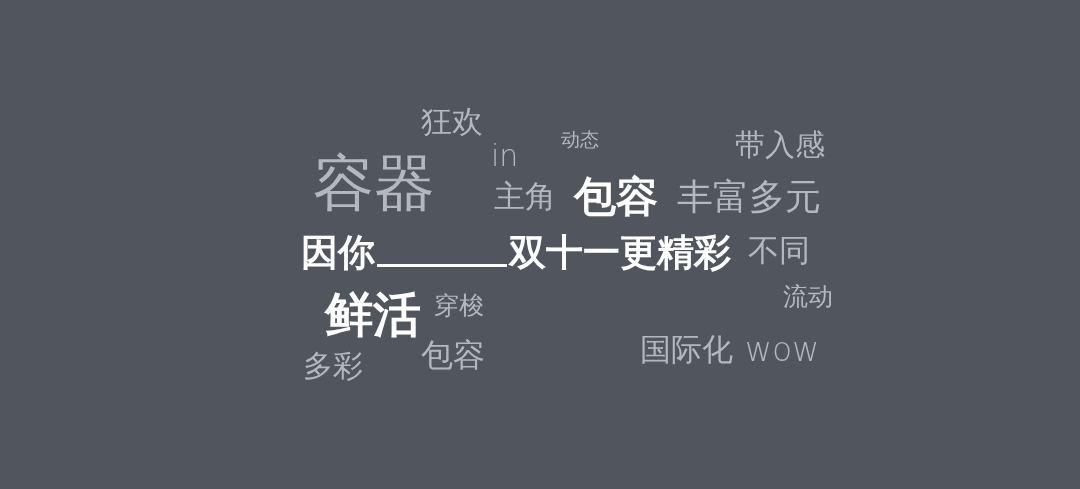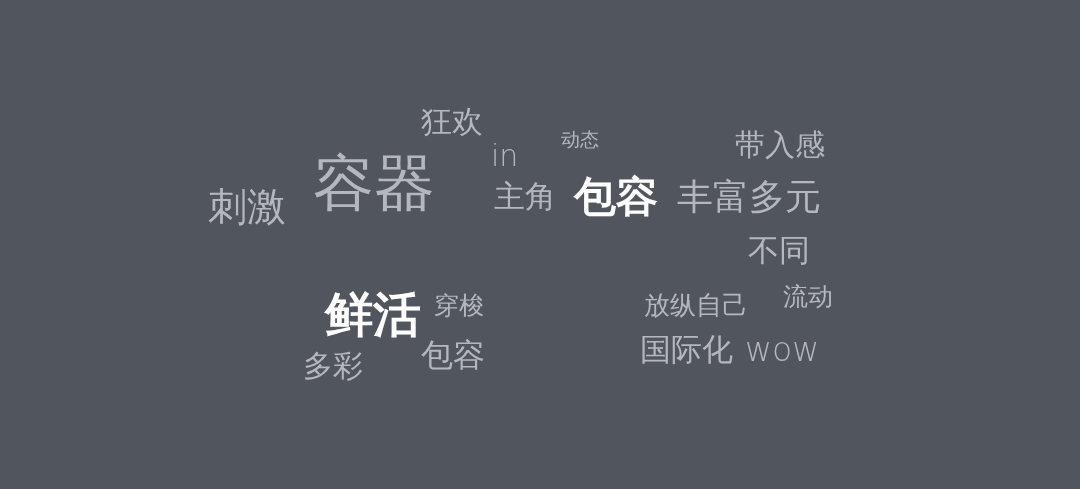--- a/index.html
+++ b/index.html
@@ -48,38 +48,39 @@
   <span class="word w-light" style="left:421px; top:106px; font-size:31px;">狂欢</span>
 
   <span class="word w-light" style="left:491px; top:141px; font-size:30px;">in</span>
 
   <span class="word w-light" style="left:561px; top:130px; font-size:19px;">动态</span>
 
   <span class="word w-light" style="left:735px; top:130px; font-size:30px;">带入感</span>
 
   <span class="word w-light" style="left:313px; top:152px; font-size:61px;">容器</span>
 
-  <span class="word w-light" style="left:208px; top:187px; font-size:39px;">刺激</span>
 
   <span class="word w-light" style="left:494px; top:181px; font-size:31px;text-align:right;">主角</span>
 
   <span class="word w-bold" style="left:574px; top:176px; font-size:42px;">包容</span>
 
   <span class="word w-light" style="left:677px; top:179px; font-size:36px;text-align:center;">丰富多元</span>
 
+  <div class="word w-bold" style="left:301px; top:234px; font-size:37px;">
+    <span>因你</span><span class="blank-line"></span><span>双十一更精彩</span>
+  </div>
 
   <span class="word w-light" style="left:748px; top:235px; font-size:31px;text-align:right;">不同</span>
 
 
   <span class="word w-bold" style="left:325px; top:290px; font-size:48px;">鲜活</span>
 
   <span class="word w-light" style="left:434px; top:293px; font-size:25px;">穿梭</span>
 
 
-  <span class="word w-light" style="left:644px; top:292px; font-size:26px;">放纵自己</span>
 
   <span class="word w-light" style="left:783px; top:284px; font-size:25px;">流动</span>
 
   <span class="word w-light" style="left:303px; top:351px; font-size:30px;">多彩</span>
 
   <span class="word w-light" style="left:421px; top:339px; font-size:32px;">包容</span>
 
 
   <span class="word w-light" style="left:640px; top:334px; font-size:31px;">国际化</span>
 

